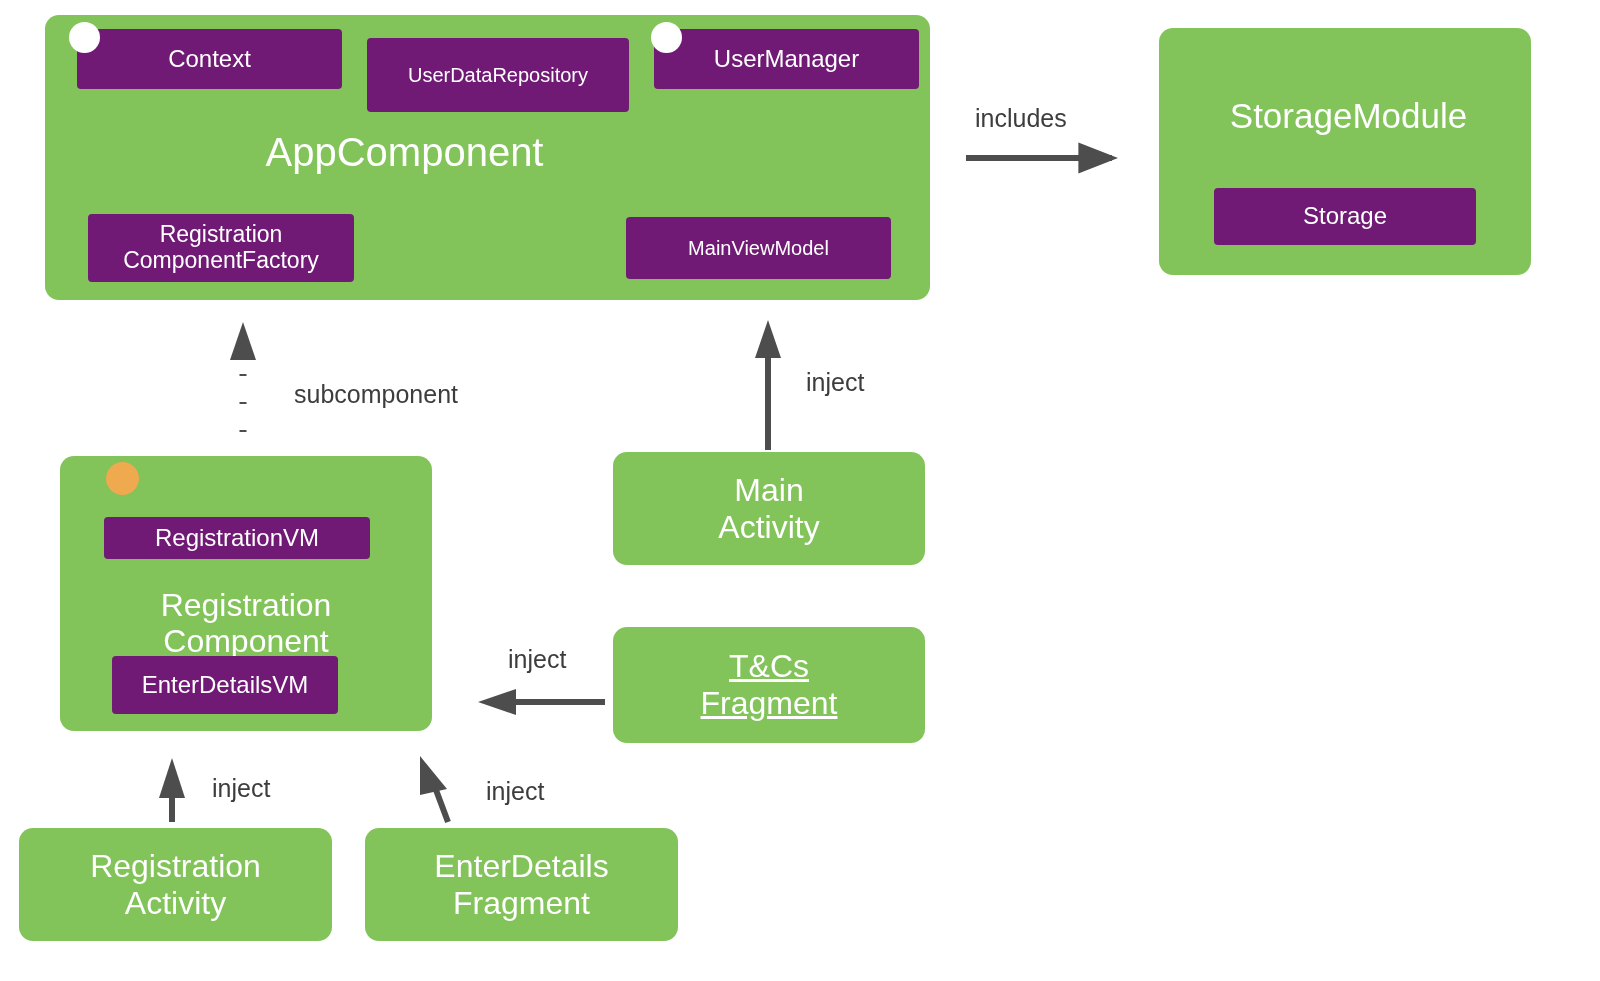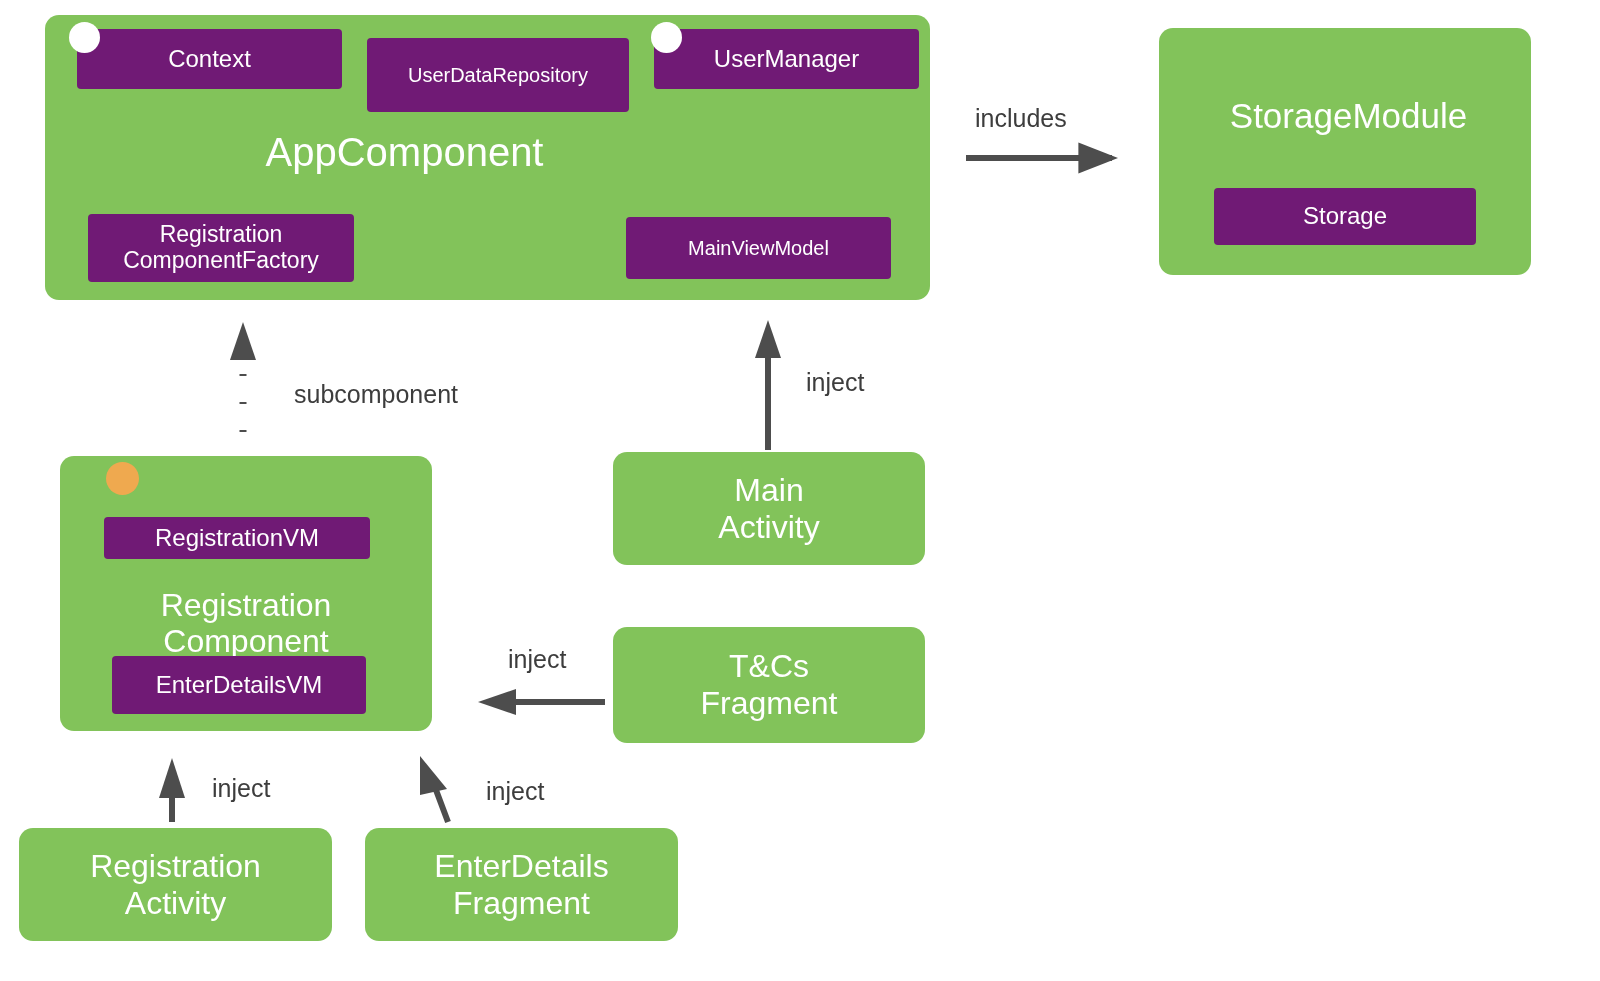--- a/index.html
+++ b/index.html
@@ -168,32 +168,32 @@
   <div class="green-box" style="left:60px; top:456px; width:372px; height:275px;">
   </div>
 
   <div class="green-title" style="left:60px; top:552px; width:372px; font-size:32px;">
     <span>Registration
 Component</span>
   </div>
 
   <div class="dark-box" style="left:104px; top:472px; width:266px; height:42px; font-size:24px;margin-top:45px;">RegistrationVM</div>
 
-  <div class="dark-box" style="left:112px; top:656px; width:254px; height:58px; font-size:24px;">EnterDetailsVM</div>
+  <div class="dark-box" style="left:112px; top:656px; width:226px; height:58px; font-size:24px;">EnterDetailsVM</div>
 
   <div class="dot dot-orange" style="left:106px; top:462px; width:33px; height:33px;"></div>
 
   <div class="green-box" style="left:613px; top:452px; width:312px; height:113px;">
   </div>
   <div class="green-label" style="left:613px; top:452px; width:312px; height:113px; font-size:32px;border-radius:13px;">Main
 Activity</div>
 
   <div class="green-box" style="left:613px; top:627px; width:312px; height:116px;">
   </div>
-  <div class="green-label" style="left:613px; top:627px; width:312px; height:116px; font-size:32px;">T&amp;Cs
+  <div class="green-label" style="left:613px; top:627px; width:312px; height:116px; font-size:32px;text-decoration:underline;">T&amp;Cs
 Fragment</div>
 
   <div class="green-box" style="left:19px; top:828px; width:313px; height:113px;">
   </div>
   <div class="green-label" style="left:19px; top:828px; width:313px; height:113px; font-size:32px;">Registration
 Activity</div>
 
   <div class="green-box" style="left:365px; top:828px; width:313px; height:113px;">
   </div>
   <div class="green-label" style="left:365px; top:828px; width:313px; height:113px; font-size:32px;">EnterDetails

